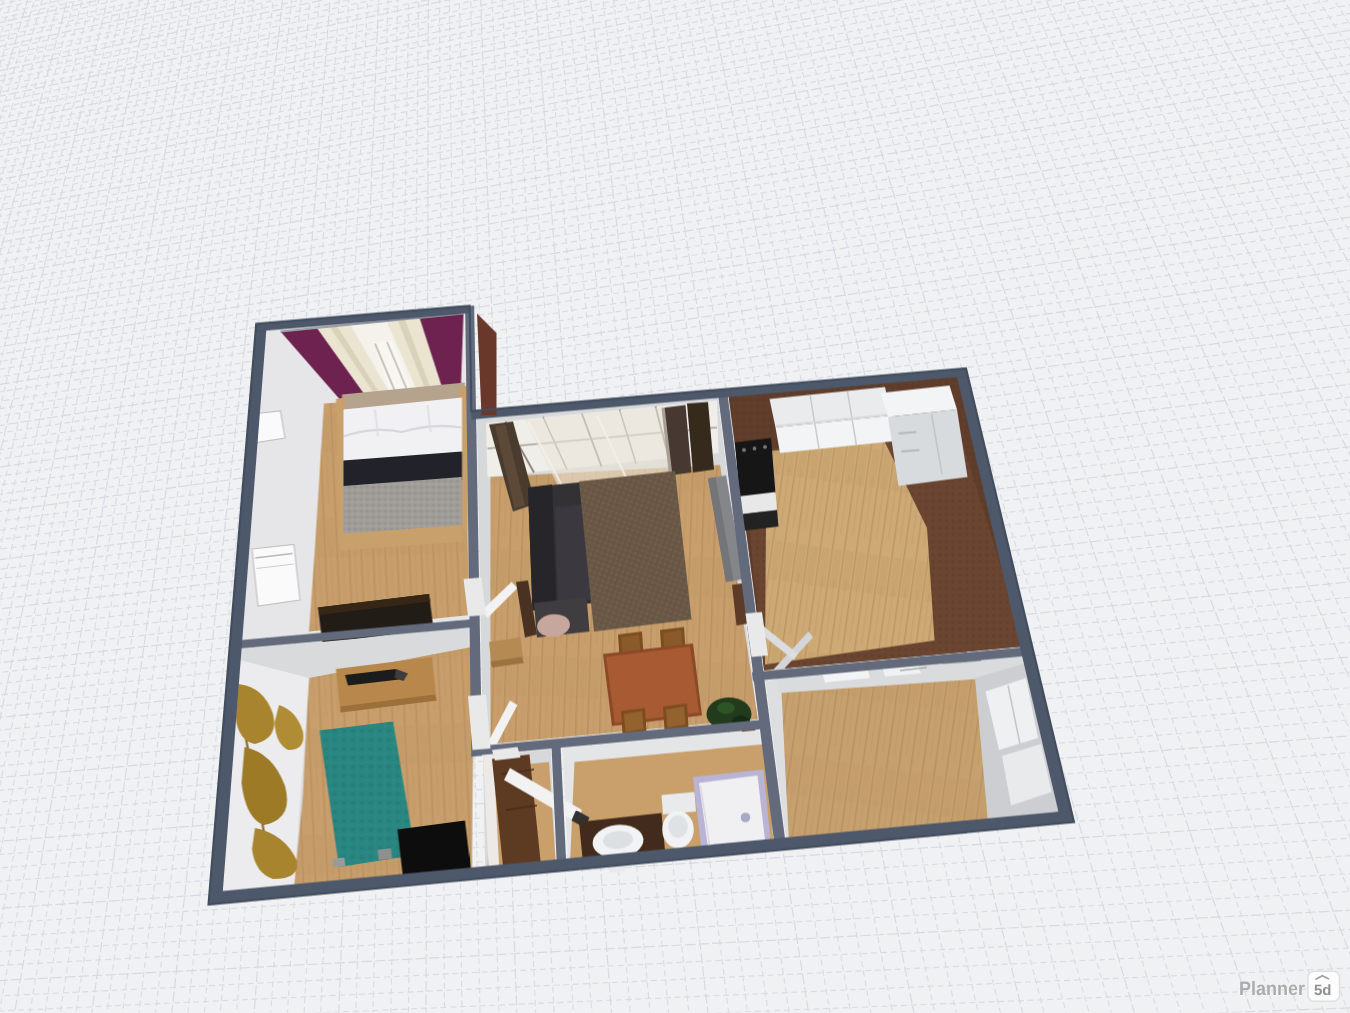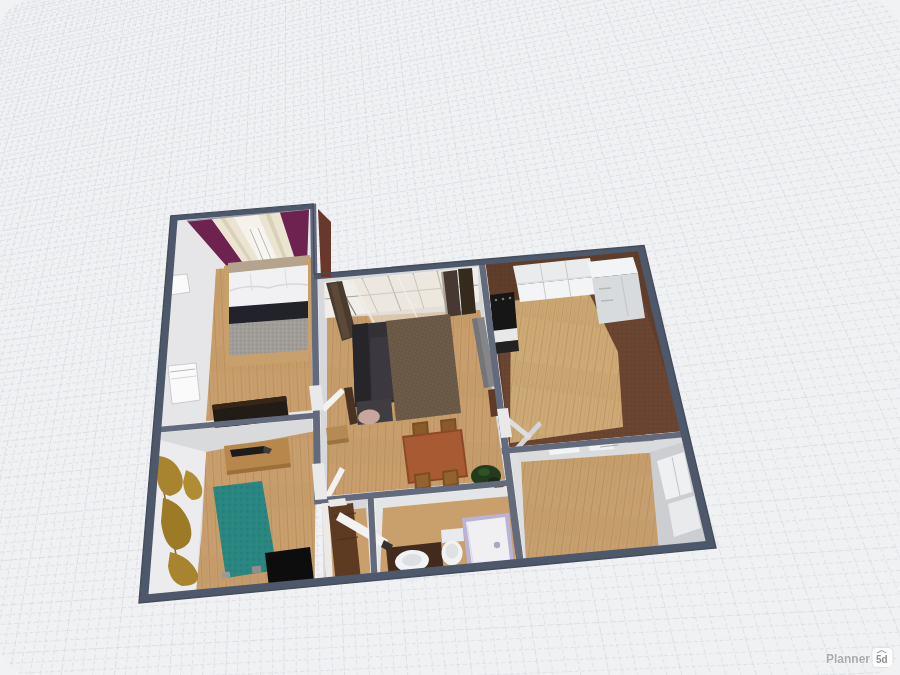--- a/index.html
+++ b/index.html
@@ -1,14 +1,14 @@
 <!DOCTYPE html>
 <html><head><meta charset="utf-8"><title>floorplan</title><style>
 html,body{margin:0;padding:0;background:#f1f2f4;font-family:"Liberation Sans",sans-serif;}
-#wrap{width:900px;height:675px;overflow:hidden;position:relative;border-radius:32px;}
+#wrap{width:900px;height:675px;overflow:hidden;position:relative;}
 </style></head><body>
 <div id="wrap"><svg xmlns="http://www.w3.org/2000/svg" width="900" height="675" viewBox="0 0 900 675">
       <defs>
         <pattern id="gL" width="8" height="70" patternUnits="userSpaceOnUse" patternTransform="rotate(-2.5)">
           <rect x="0" width="1" height="70" fill="#a87f4e" opacity="0.45"></rect>
           <rect x="4" y="25" width="1" height="40" fill="#bb9260" opacity="0.35"></rect>
           <rect x="2" y="5" width="5" height="26" fill="#bd9765" opacity="0.35"></rect>
         </pattern>
         <pattern id="gM" width="8" height="70" patternUnits="userSpaceOnUse" patternTransform="rotate(2.0)">
           <rect x="0" width="1" height="70" fill="#a87f4e" opacity="0.45"></rect>

